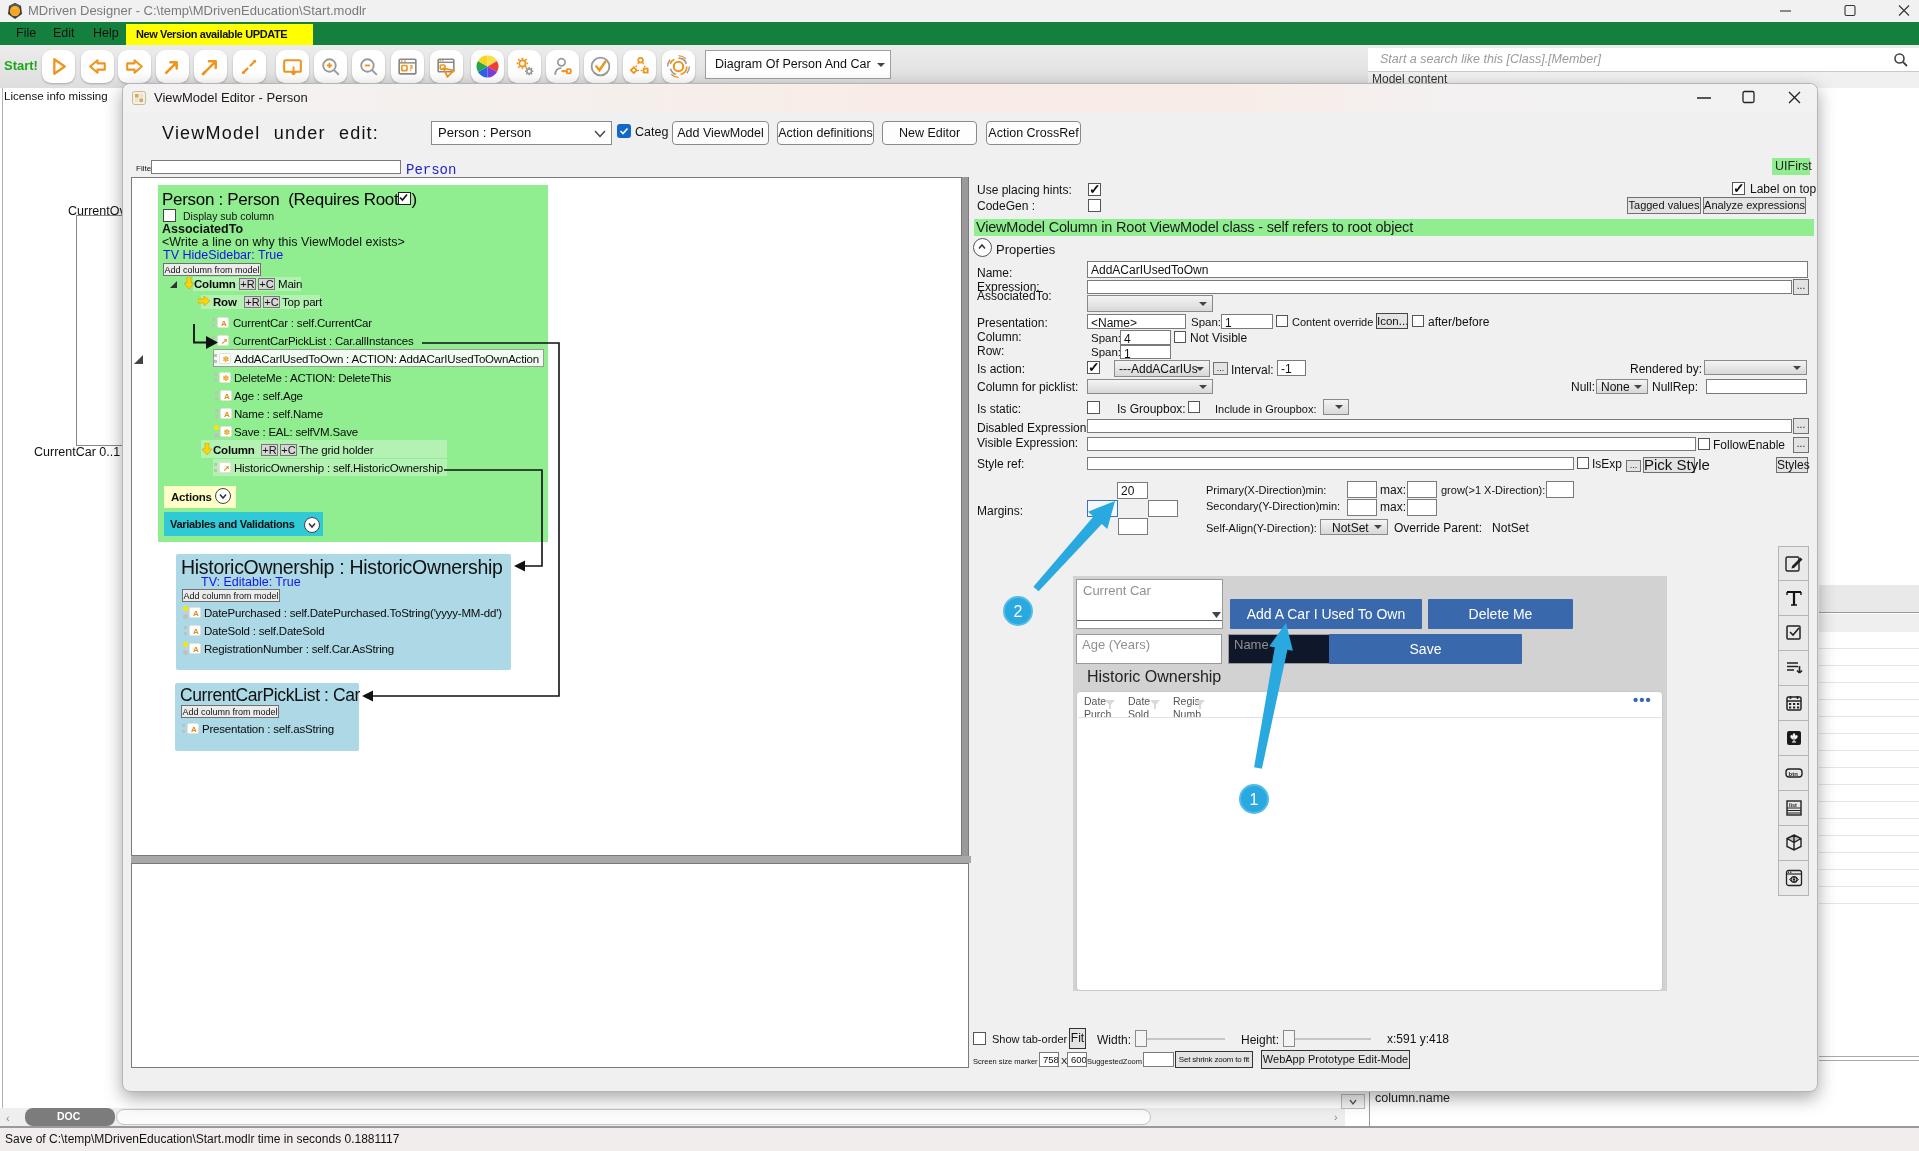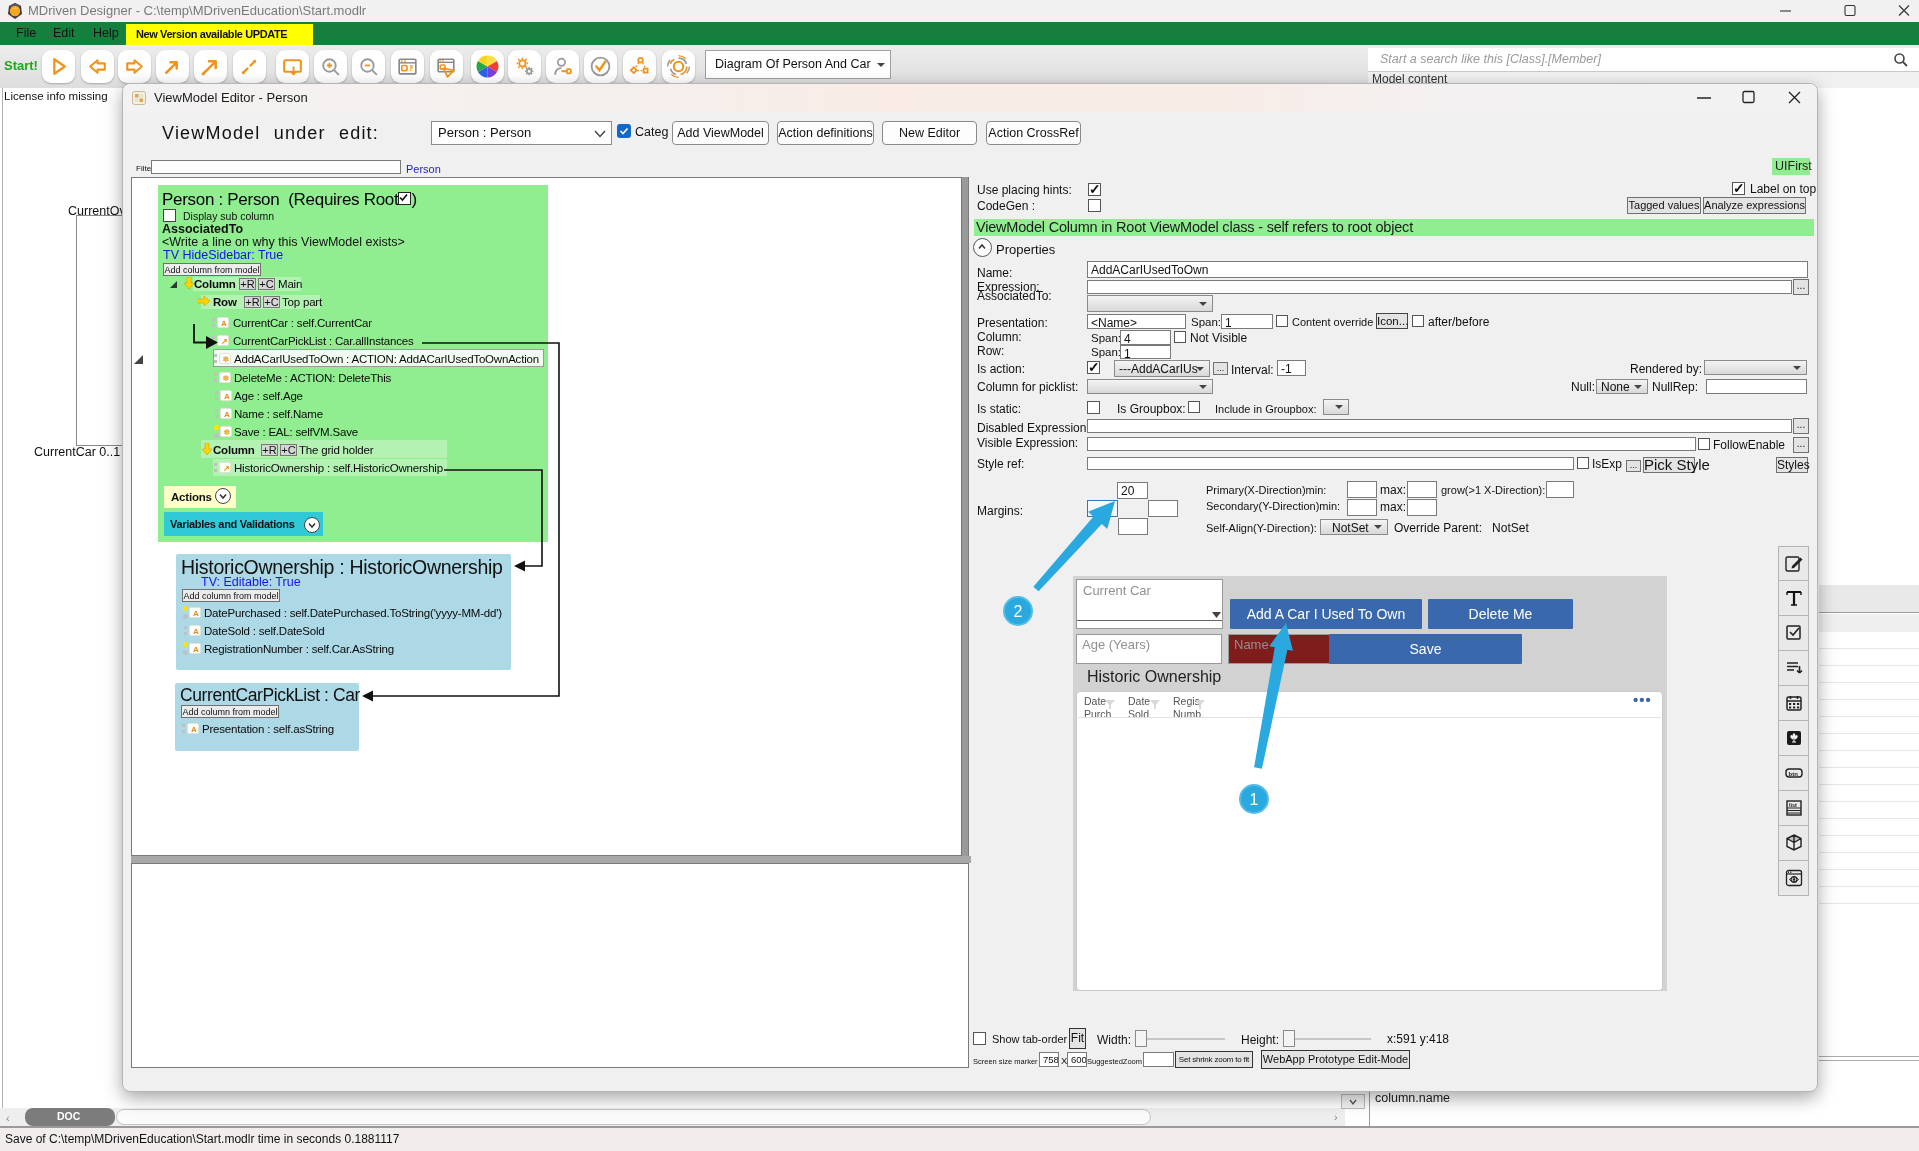--- a/index.html
+++ b/index.html
@@ -276,21 +276,21 @@
       </svg>
   </div>
   <div class="lbl" style="left:512px;top:42px;font-size:12.5px;">Categ</div>
   <div class="btn" style="left:549px;top:37px;width:97px;height:24px;line-height:22px;">Add ViewModel</div>
   <div class="btn" style="left:654px;top:37px;width:97px;height:24px;line-height:22px;">Action definitions</div>
   <div class="btn" style="left:759px;top:37px;width:95px;height:24px;line-height:22px;">New Editor</div>
   <div class="btn" style="left:863px;top:37px;width:95px;height:24px;line-height:22px;">Action CrossRef</div>
 
   <div class="lbl" style="left:13px;top:81px;font-size:8px;">Filter:</div>
   <div class="tb" style="left:28px;top:76px;width:250px;height:14px;"></div>
-  <div class="lbl" style="left:283px;top:79px;font-size:11px;color:#2222cc;">Person</div>
+  <div class="lbl" style="left:283px;top:79px;font-size:14px;color:#2222cc;font-family:Liberation Mono, monospace;">Person</div>
 
   <div class="ab" id="treepanel" style="left:8px;top:93px;width:838px;height:679px;background:#fff;border:1px solid #7a7a7a;">
 
     <div class="ab" style="left:26px;top:7px;width:390px;height:357px;background:#90ee90;"></div>
     <div class="lbl" style="left:30px;top:13px;font-size:17px;letter-spacing:-0.3px;color:#000;">Person : Person&nbsp; (Requires Root<span style="display:inline-block;width:13px;height:13px;background:#fff;border:1.5px solid #222;position:relative;"><svg width="11" height="11" viewBox="0 0 11 11" style="position:absolute;left:-1px;top:-1px;">
             <path d="M2 5.5 L4.5 8 L9 2.5" fill="none" stroke="#111" stroke-width="1.6"></path>
           </svg></span>)</div>
     <div class="cb" style="left:31px;top:31px;background:#fff;border-color:#444;"></div>
     <div class="lbl" style="left:51px;top:33px;font-size:10.5px;">Display sub column</div>
     <div class="lbl" style="left:30px;top:45px;font-weight:bold;font-size:12.5px;">AssociatedTo</div>
@@ -504,21 +504,21 @@
       <div class="ab" style="left:0;top:40px;width:145px;height:1px;background:#666;"></div>
       <svg class="ab" style="left:135px;top:32px;" width="9" height="6" viewBox="0 0 9 6">
           <path d="M0 0 H9 L4.5 6 Z" fill="#444"></path>
         </svg>
     </div>
     <div class="ab bluebtn" style="left:1107px;top:515px;width:192px;height:30px;">Add A Car I Used To Own</div>
     <div class="ab bluebtn" style="left:1305px;top:515px;width:145px;height:30px;">Delete Me</div>
     <div class="ab" style="left:953px;top:550px;width:146px;height:30px;background:#fff;border:1px solid #999;">
       <div class="lbl" style="left:5px;top:3px;font-size:13px;color:#909090;">Age (Years)</div>
       </div>
-    <div class="ab" style="left:1105px;top:550px;width:112px;height:30px;background:#7f1d1d;border:1px solid #999;">
+    <div class="ab" style="left:1105px;top:550px;width:112px;height:30px;background:#0f172a;border:1px solid #999;">
       <div class="lbl" style="left:5px;top:3px;font-size:13px;color:#909090;">Name</div>
       </div>
     <div class="ab bluebtn" style="left:1206px;top:550px;width:193px;height:30px;">Save</div>
     <div class="lbl" style="left:964px;top:584px;font-size:16px;color:#222;">Historic Ownership</div>
     <div class="ab" style="left:953px;top:607px;width:587px;height:300px;background:#fff;border:1px solid #c9c9c9;border-radius:4px;">
       <div class="lbl" style="left:7px;top:3px;font-size:10.5px;color:#555;line-height:1.25;">Date<br>Purch</div>
       <div class="lbl" style="left:51px;top:3px;font-size:10.5px;color:#555;line-height:1.25;">Date<br>Sold</div>
       <div class="lbl" style="left:96px;top:3px;font-size:10.5px;color:#555;line-height:1.25;">Regis<br>Numb</div>
       <svg class="ab" style="left:28px;top:8px;" width="10" height="9" viewBox="0 0 10 9">
           <path d="M0 0 H10 L6 4.5 V9 L4 9 V4.5 Z" fill="#d9d9d9"></path>

